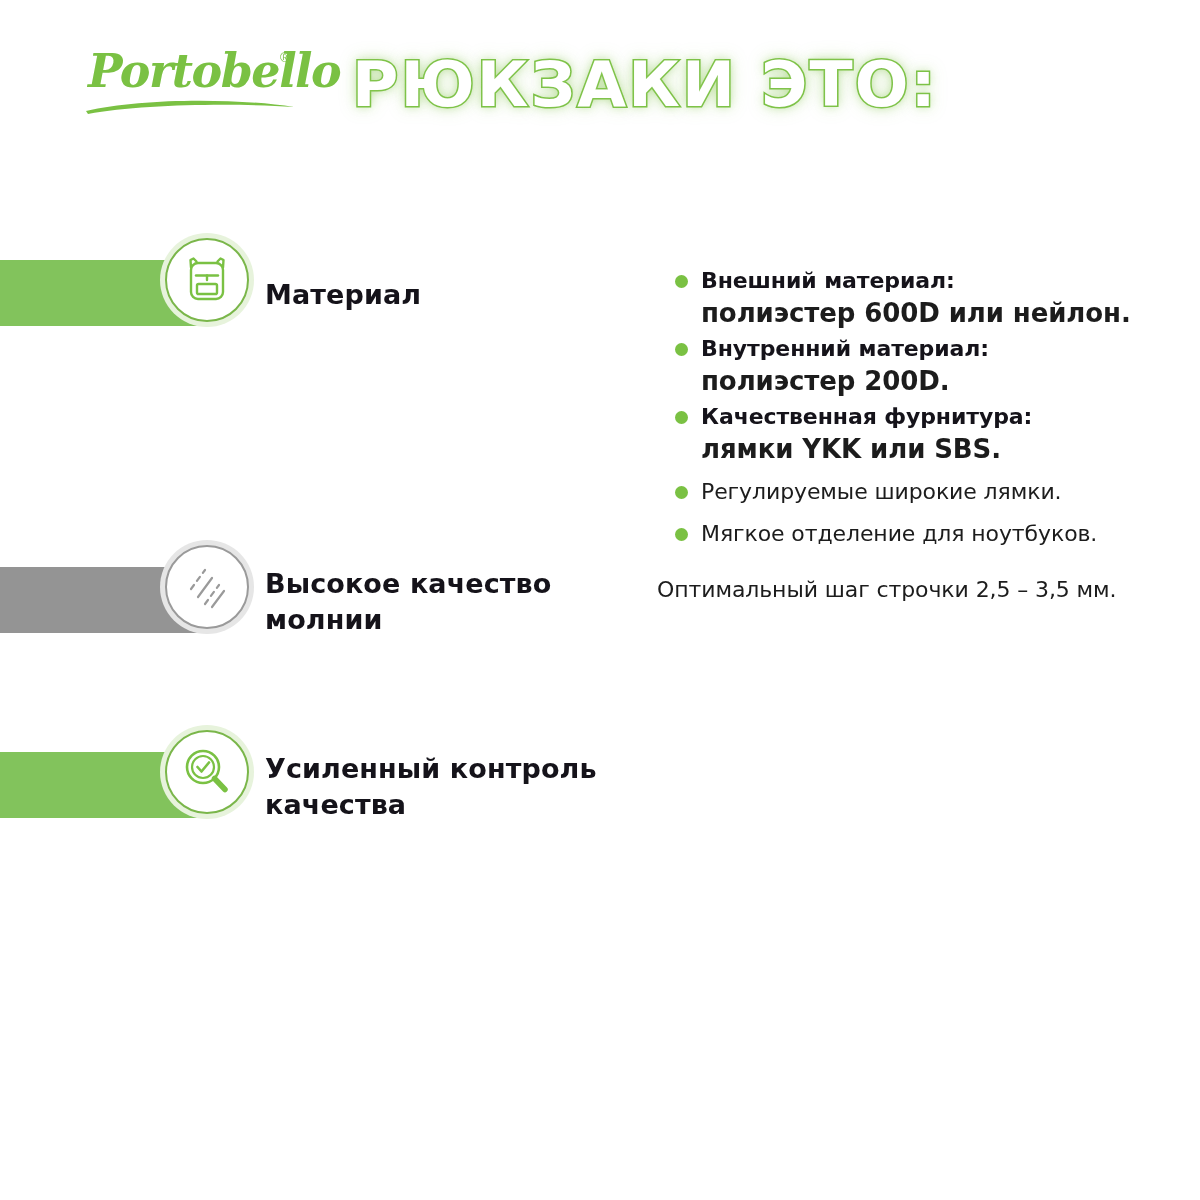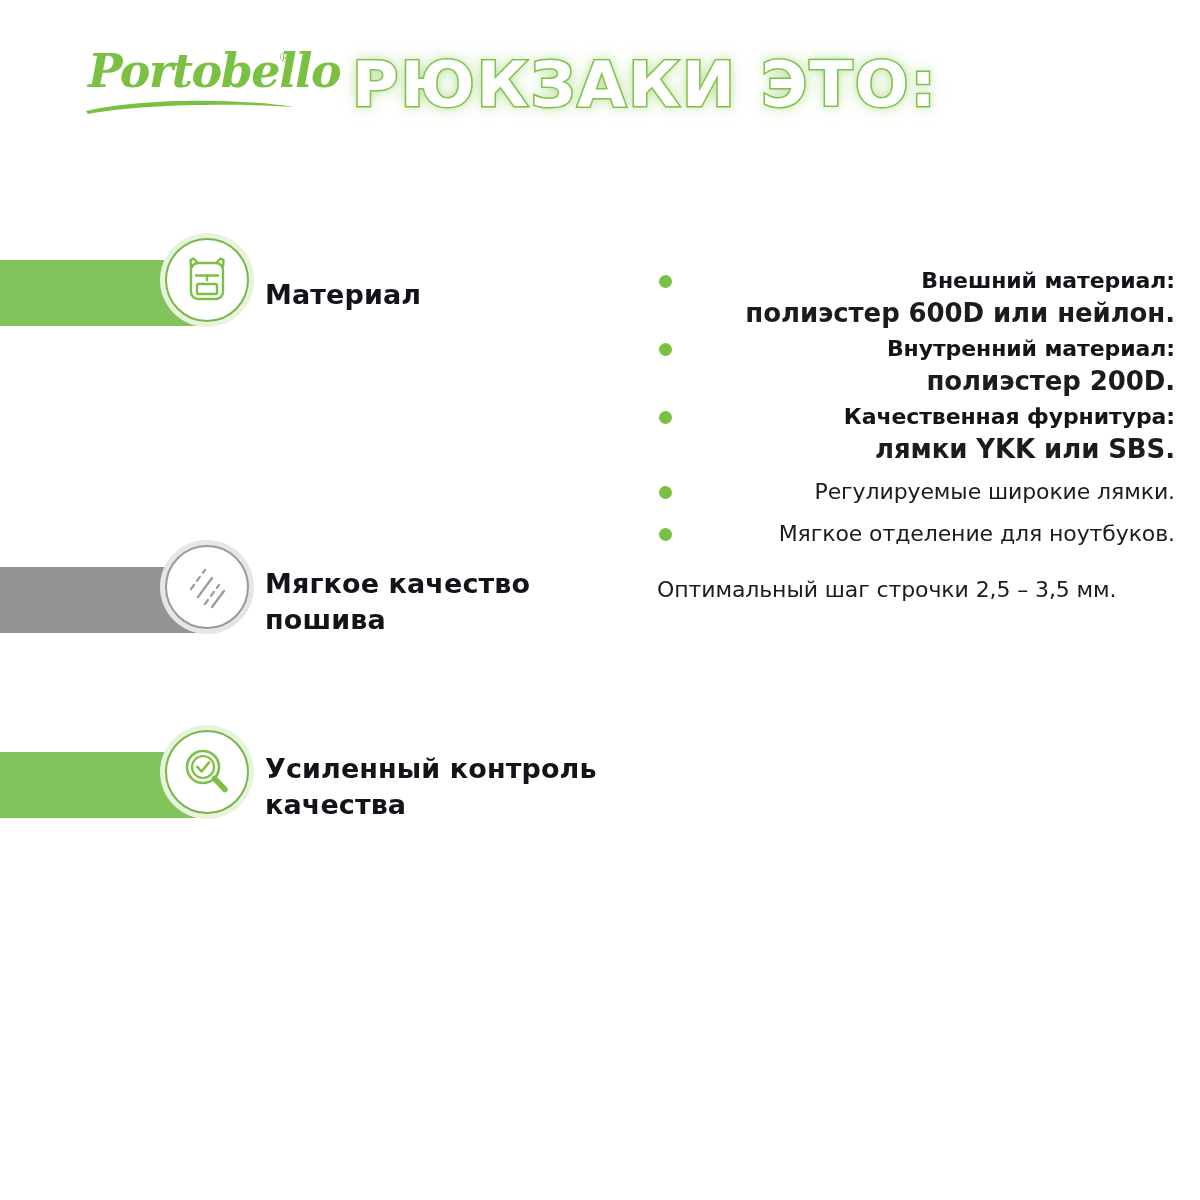--- a/index.html
+++ b/index.html
@@ -152,24 +152,23 @@
     font-size: 27px;
     line-height: 36px;
     color: #15131a;
     letter-spacing: 0.1px;
     max-width: 340px;
   }
 
   
   .bullets {
     position: absolute;
-    left: 655px;
+    left: 671px;
     top: 264px;
     width: 520px;
-    text-align: right;
   }
   .bullet {
     position: relative;
     padding-left: 30px;
     margin-bottom: 2px;
   }
   .bullet-dot {
     position: absolute;
     left: 4px;
     top: 11px;
@@ -262,21 +261,21 @@
     <svg class="badge-icon" viewBox="0 0 56 56">
       <g stroke="#9a9a9a" stroke-width="2.2" stroke-linecap="round" fill="none">
         <path d="M12 30 L26 11" stroke-dasharray="5 5"></path>
         <path d="M19 38 L33 19"></path>
         <path d="M26 45 L40 26" stroke-dasharray="5 5"></path>
         <path d="M33 48 L45 32"></path>
       </g>
     </svg>
   </div>
 
-  <div class="row-heading">Мягкое качество пошива</div>
+  <div class="row-heading">Высокое качество молнии</div>
 </div>
 
 <div class="row row-3">
   <div class="bar green"></div>
 
   <div class="badge green">
     <div class="badge-halo"></div>
     <div class="badge-ring"></div>
     <svg class="badge-icon" viewBox="0 0 56 56">
       <g fill="none" stroke="#7ac143" stroke-linecap="round" stroke-linejoin="round">

